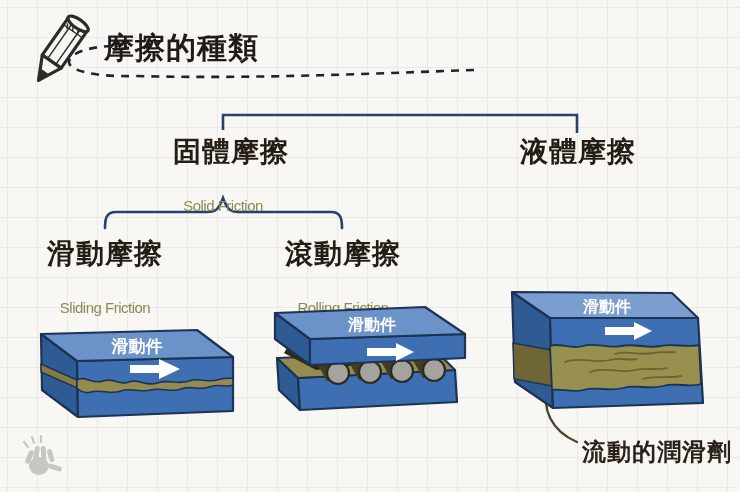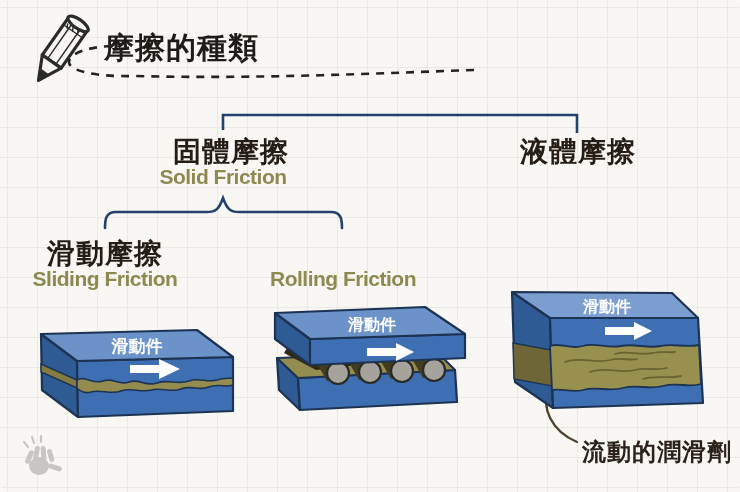--- a/index.html
+++ b/index.html
@@ -8,21 +8,21 @@
     font-family:"Liberation Sans","DejaVu Sans",sans-serif;
     background-color:#f8f7f4;
     background-image:
       linear-gradient(to right,#ebe9e5 1px,transparent 1px),
       linear-gradient(to bottom,#ebe9e5 1px,transparent 1px);
     background-size:30px 30px;background-position:7px 7px;border-radius:10px;
   }
   .abs{position:absolute;}
   .ctr{transform:translateX(-50%);text-align:center;white-space:nowrap;}
   .zh-big{font-size:28px;font-weight:bold;color:#241d15;letter-spacing:1px;}
-  .en-olive{font-size:21px;font-weight:bold;color:#8d8951;letter-spacing:-0.5px;}
+  .en-olive{font-size:15px;font-weight:normal;color:#8d8951;letter-spacing:-0.5px;margin-top:32px;}
   #title{left:104px;top:28px;font-size:30px;font-weight:bold;color:#1f1b18;letter-spacing:1px;}
   #annotation{left:582px;top:436px;font-size:24px;font-weight:bold;color:#2a211a;letter-spacing:1px;text-align:center;}
   #watermark-text{left:64px;top:440px;font-size:28px;font-weight:bold;color:#c8c6c2;letter-spacing:3px;}
   svg{display:block;}
   svg text{font-family:"Liberation Sans","DejaVu Sans",sans-serif;font-weight:bold;}
 </style>
 </head>
 <body>
 
 <div id="stage">
@@ -56,20 +56,21 @@
 
     <path d="M 577 442 C 551 431, 541 407, 549 390 C 553 380, 562 372, 574 366" fill="none" stroke="#4d452c" stroke-width="2.4" stroke-linecap="round"></path>
     <polygon points="585,360 569,362 577,374" fill="#4d452c"></polygon>
   </svg>
 
   <div class="abs ctr zh-big" style="left:216px;top:133px;margin-left:15px;">固體摩擦</div>
   <div class="abs ctr en-olive" style="left:223px;top:165px;">Solid Friction</div>
   <div class="abs ctr zh-big" style="left:578px;top:133px;">液體摩擦</div>
   <div class="abs ctr en-olive" style="left:105px;top:267px;">Sliding Friction</div>
   <div class="abs ctr zh-big" style="left:105px;top:235px;">滑動摩擦</div>
+  <div class="abs ctr zh-big" style="left:343px;top:235px;">滾動摩擦</div>
   <div class="abs ctr en-olive" style="left:343px;top:267px;">Rolling Friction</div>
 
   <svg class="abs" style="left:25px;top:320px;" width="225" height="105" viewBox="0 0 225 105">
     <g stroke="#1c3354" stroke-width="2.2" stroke-linejoin="round">
       <polygon points="16,14 52,41 53,97 17,70" fill="#2e5b94"></polygon>
       <polygon points="52,41 208,37 208,91 53,97" fill="#3e6fb2"></polygon>
       <polygon points="16,14 172,10 208,37 52,41" fill="#6b93c9"></polygon>
     </g>
     <polygon points="16,44 52,60 52,68 16,52" fill="#837b40" stroke="#1c3354" stroke-width="1.4"></polygon>
     <path d="M52 60 C60 55,68 65,78 61 C88 57,94 66,104 62 C114 58,120 67,132 63 C144 59,152 65,164 61 C174 57,182 63,192 60 C200 57,205 59,208 58 L208 65 C200 68,194 63,184 67 C174 71,166 65,156 69 C146 73,136 67,126 70 C116 73,106 67,96 71 C86 75,76 69,66 72 C59 74,54 70,52 68 Z" fill="#938c4e" stroke="#1c3354" stroke-width="1.6" stroke-linejoin="round"></path>

